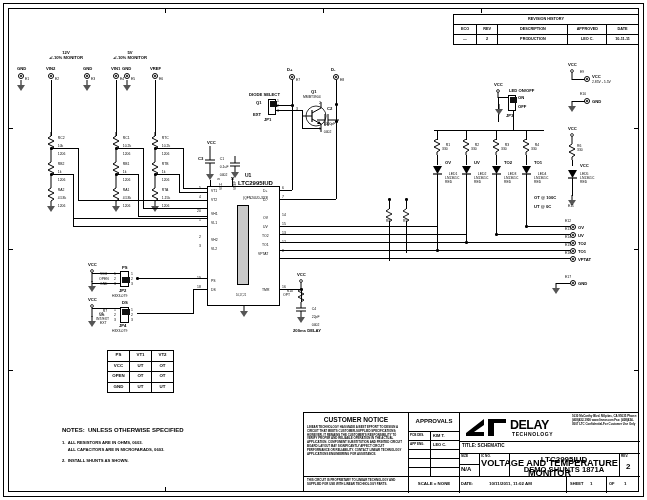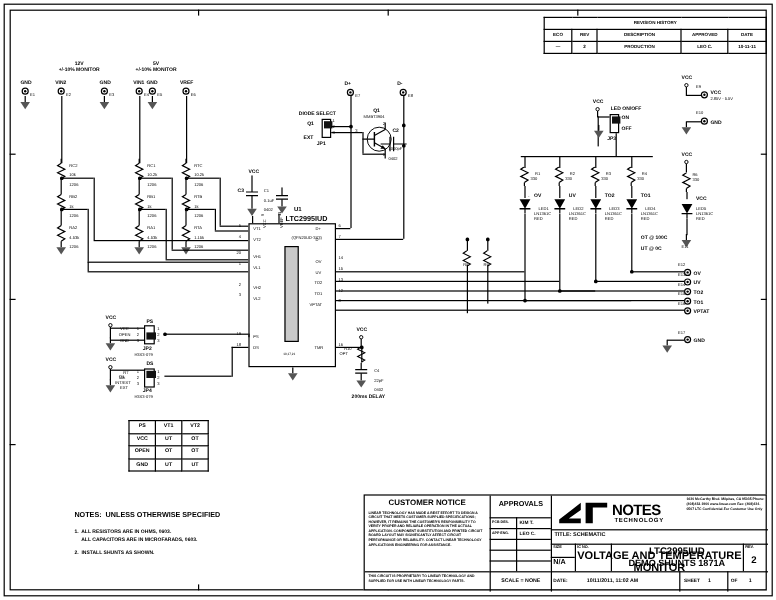--- a/index.html
+++ b/index.html
@@ -758,21 +758,21 @@
     <div class="abs" style="left:106px;top:20px;font-size:3px;font-weight:bold;">PCB DES.</div>
     <div class="abs" style="left:129px;top:20px;font-size:4px;font-weight:bold;">KIM T.</div>
     <div class="abs" style="left:106px;top:29px;font-size:3px;font-weight:bold;">APP ENG.</div>
     <div class="abs" style="left:129px;top:29px;font-size:4px;font-weight:bold;">LEO C.</div>
     <div class="abs" style="left:106px;top:68px;width:48px;font-size:4.4px;font-weight:bold;text-align:center;">SCALE = NONE</div>
 
     <svg class="abs" style="left:160px;top:4px;" width="46" height="20">
       <polygon points="2,16 20,2 20,8 10,15 20,15 20,19 2,19" fill="#000"></polygon>
       <polygon points="24,2 42,2 42,6 30,6 30,19 24,19" fill="#000"></polygon>
     </svg>
-    <div class="abs lt-logo" style="left:206px;top:5px;">NOTES</div>
+    <div class="abs lt-logo" style="left:206px;top:5px;">DELAY</div>
     <div class="abs" style="left:208px;top:18px;font-size:5px;font-weight:bold;letter-spacing:0.6px;">TECHNOLOGY</div>
     <div class="abs" style="left:268px;top:2px;font-size:2.9px;line-height:1.35;font-weight:bold;">1630 McCarthy Blvd.
 Milpitas, CA 95035
 Phone: (408)432-1900   www.linear.com
 Fax: (408)434-0507
 LTC Confidential-For Customer Use Only</div>
 
     <div class="abs" style="left:158px;top:30px;font-size:4.6px;font-weight:bold;">TITLE: SCHEMATIC</div>
     <div class="abs big-title" style="left:155px;top:45px;width:181px;">VOLTAGE AND TEMPERATURE MONITOR</div>
 

